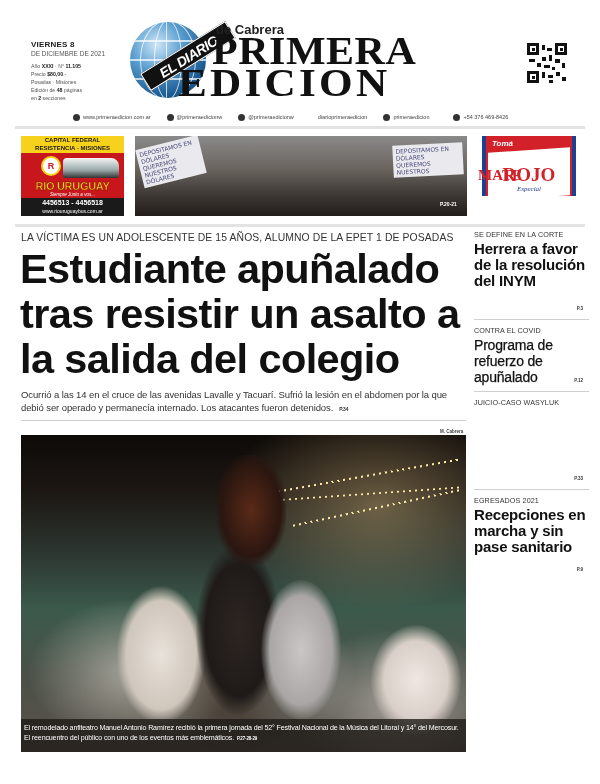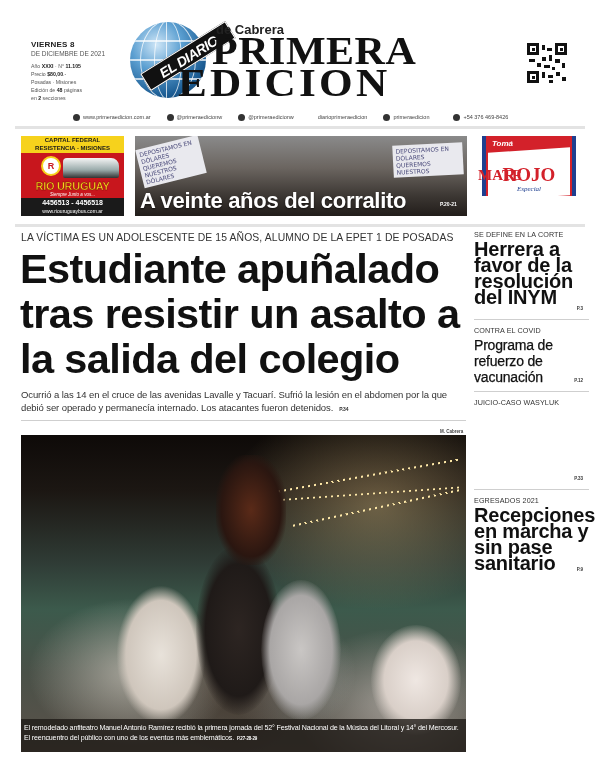--- a/index.html
+++ b/index.html
@@ -83,21 +83,21 @@
   .photo .cap-head { position: absolute; left: 8px; top: 270px; color: #fff; font-weight: bold; font-size: 23px; letter-spacing: -.2px; text-shadow: 0 1px 3px rgba(0,0,0,.7); }
   .photo .cap-band { position: absolute; left: 0; top: 284px; width: 100%; height: 33px; background: rgba(30,25,22,.78); }
   .photo .cap-text { position: absolute; left: 3px; top: 288px; width: 440px; font-size: 7.1px; line-height: 10px; color: #fff; letter-spacing: -.15px; }
   .photo .cap-text .pg { font-size: 4.5px; font-weight: bold; margin-left: 3px; }
 
   
   .sidebar { position: absolute; left: 474px; top: 230px; width: 115px; }
   .brief { position: relative; border-bottom: 1.5px solid #cfcfcf; padding-bottom: 6px; margin-bottom: 6px; }
   .brief:last-child { border-bottom: none; }
   .brief .bk { font-size: 7.2px; color: #333; letter-spacing: .1px; margin-bottom: 2px; white-space: nowrap; }
-  .brief .bh { font-weight: bold; font-size: 20px; line-height: 16px; color: #111; letter-spacing: -.2px; }
+  .brief .bh { font-weight: bold; font-size: 15px; line-height: 16px; color: #111; letter-spacing: -.2px; }
   .brief .bh.light { font-weight: normal; font-family: "Liberation Sans", sans-serif; font-size: 14px; color: #111; -webkit-text-stroke: .25px #111; }
   .brief .bp { position: absolute; right: 6px; bottom: 8px; font-size: 4.5px; color: #333; font-weight: bold; }
 </style>
 </head>
 <body>
 
 <header class="masthead">
   <div class="dateblock">
     <div class="day">VIERNES 8</div>
     <div class="date">DE DICIEMBRE DE 2021</div>
@@ -192,21 +192,20 @@
   <div class="slogan">Siempre Junto a vos...</div>
   <div class="phones">
     <div>4456513 - 4456518</div>
     <div class="web">www.riouruguaybus.com.ar</div>
   </div>
 </div>
 
 <div class="promo">
   <div class="sign" style="left:4px;top:6px;width:64px;transform:rotate(-14deg);">DEPOSITAMOS EN DÓLARES QUEREMOS NUESTROS DÓLARES</div>
   <div class="sign" style="left:258px;top:8px;width:70px;transform:rotate(-3deg);">DEPOSITAMOS EN DÓLARES QUEREMOS NUESTROS</div>
-  <div class="head">A veinte años del corralito</div>
   <div class="pg">P.20-21</div>
 </div>
 
 <div class="ad-mate">
   <div class="red"></div>
   <div class="banner"></div>
   <div class="toma">Tomá</div>
   <div class="mate">MATE</div>
   <div class="rojo">ROJO</div>
   <div class="esp">Especial</div>
@@ -235,21 +234,21 @@
 </div>
 
 <aside class="sidebar">
   <div class="brief" style="height:90px;">
     <div class="bk">SE DEFINE EN LA CORTE</div>
     <div class="bh">Herrera a favor de la resolución del INYM</div>
     <div class="bp">P.3</div>
   </div>
   <div class="brief" style="height:66px;">
     <div class="bk">CONTRA EL COVID</div>
-    <div class="bh light">Programa de refuerzo de vacunación</div>
+    <div class="bh light">Programa de refuerzo de apuñalado</div>
     <div class="bp">P.12</div>
   </div>
   <div class="brief" style="height:92px;">
     <div class="bk">JUICIO-CASO WASYLUK</div>
     <div class="bp">P.33</div>
   </div>
   <div class="brief" style="height:84px;">
     <div class="bk">EGRESADOS 2021</div>
     <div class="bh">Recepciones en marcha y sin pase sanitario</div>
     <div class="bp">P.9</div>

